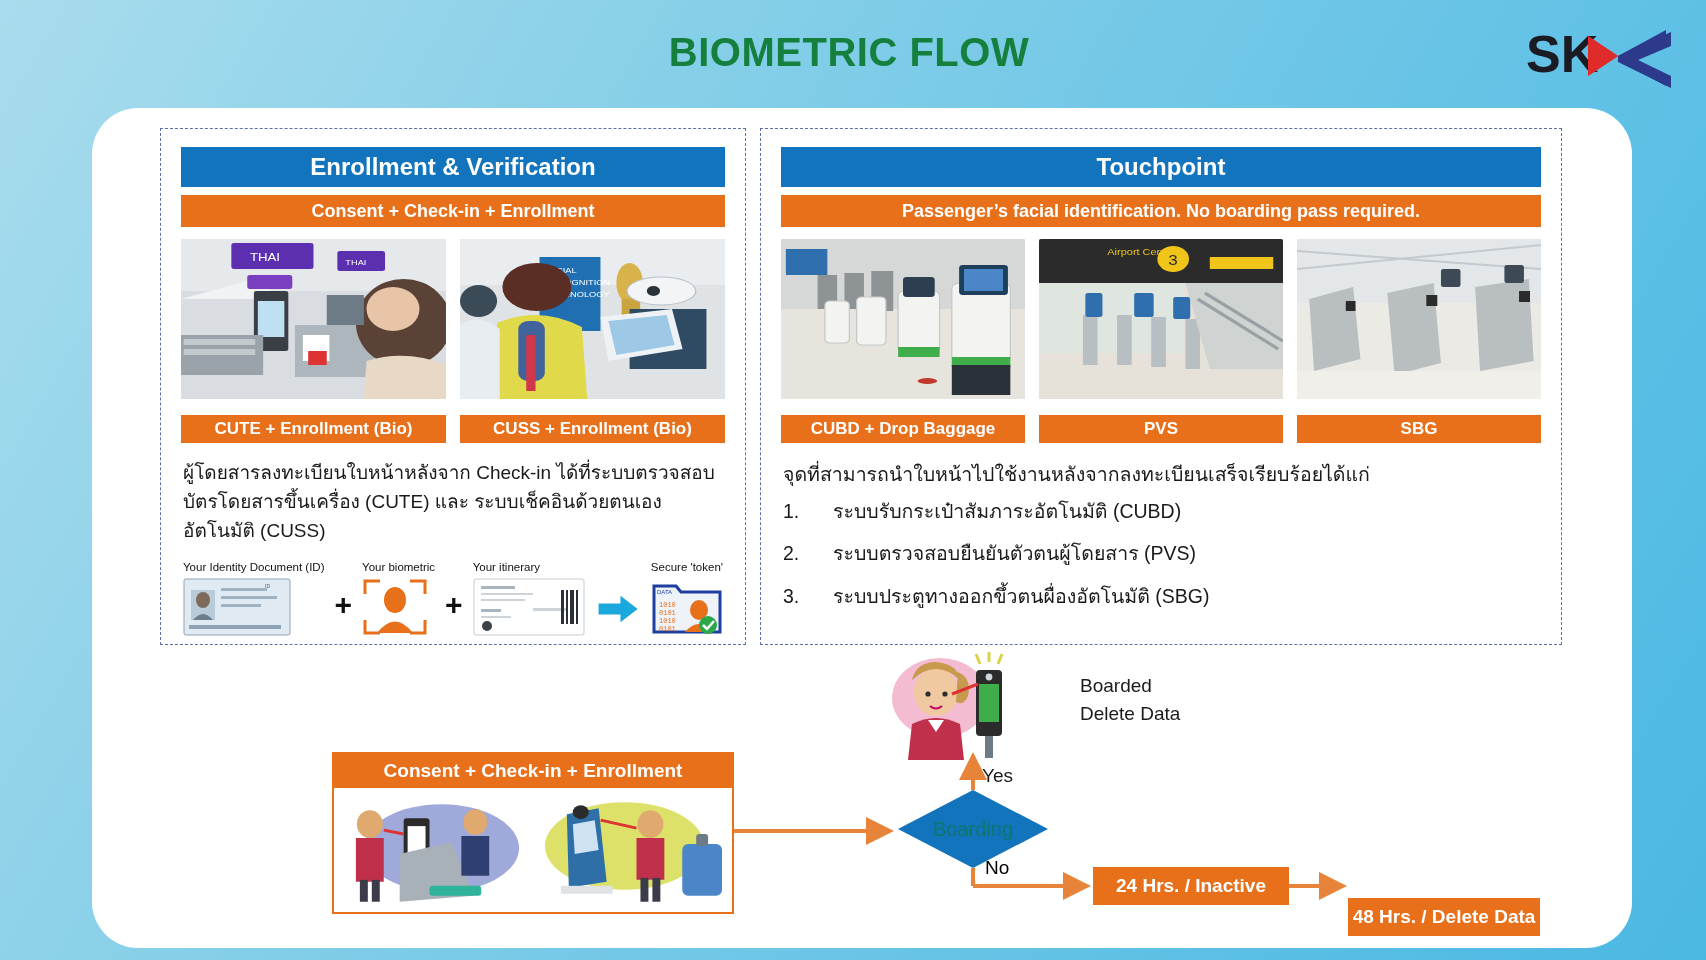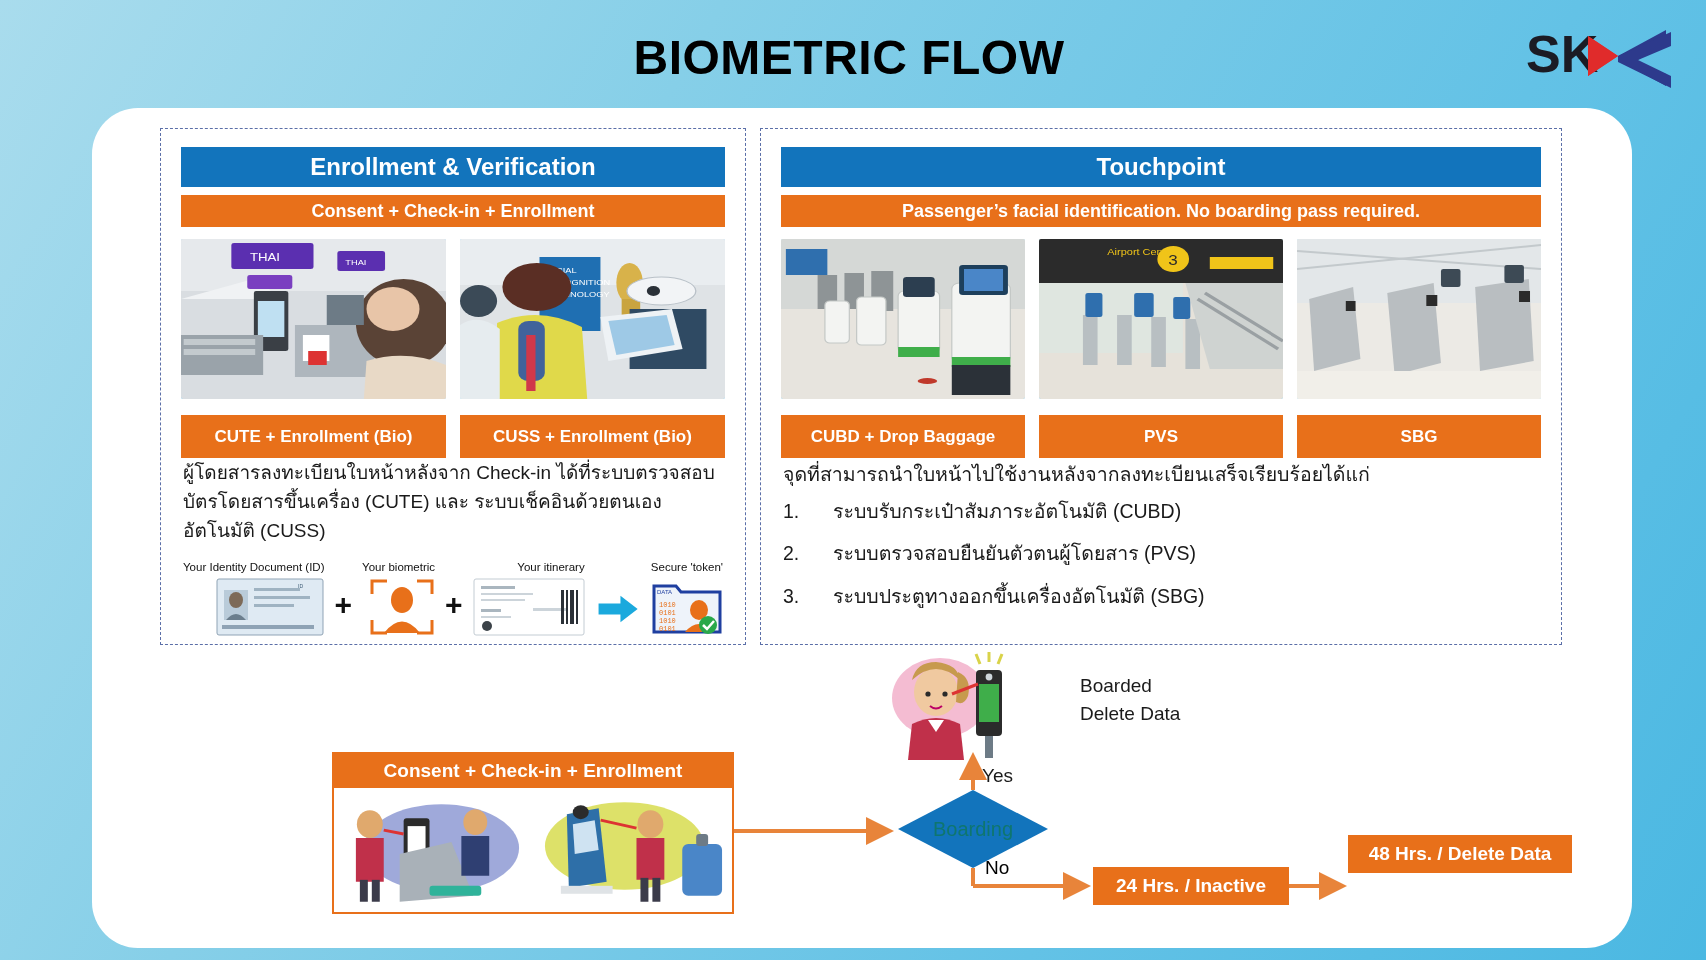--- a/index.html
+++ b/index.html
@@ -7,21 +7,21 @@
     width:1706px;height:960px;overflow:hidden;
     font-family:"Liberation Sans","DejaVu Sans",sans-serif;
     background:linear-gradient(120deg,#a9dced 0%,#86cfe8 32%,#63c2e6 70%,#4bb8e2 100%);
     position:relative;
   }
   .stage{position:absolute;inset:0;}
 
   
   .title{
     position:absolute;left:0;right:8px;top:30px;text-align:center;
-    font-size:48px;font-weight:bold;color:#000000;letter-spacing:.5px;
+    font-size:40px;font-weight:bold;color:#15803d;letter-spacing:.5px;
   }
   .logo{position:absolute;right:30px;top:22px;width:150px;height:68px;}
 
   
   .card{
     position:absolute;left:92px;top:108px;width:1540px;height:840px;
     background:#fff;border-radius:46px;
   }
 
   
@@ -38,36 +38,36 @@
 
   .panel .hdr{position:absolute;left:20px;right:20px;top:18px;height:40px;font-size:24px;}
   .panel .sub{position:absolute;left:20px;right:20px;top:66px;height:32px;font-size:18px;font-weight:600;}
 
   
   .photos{position:absolute;left:20px;right:20px;top:110px;display:flex;gap:14px;}
   .photo{flex:1;height:160px;border-radius:2px;position:relative;overflow:hidden;background:#7dd3fc;}
 
   
   .caps{position:absolute;left:20px;right:20px;top:286px;display:flex;gap:14px;}
-  .caps .bar{flex:1;height:43px;font-size:17px;font-weight:600;}
+  .caps .bar{flex:1;height:28px;font-size:17px;font-weight:600;}
 
   
   .ptext{
     position:absolute;left:22px;right:22px;top:330px;
     font-size:19px;line-height:1.52;color:#1a1a1a;
   }
   .panel.right .ptext{font-size:19.5px;line-height:1.6;}
   .olist{margin:6px 0 0 0;padding:0;list-style:none;}
   .olist li{display:flex;gap:26px;margin-bottom:11px;}
   .olist .num{width:24px;flex:none;}
 
   
   .tokens{position:absolute;left:22px;right:22px;top:432px;height:84px;}
   .tokrow{display:flex;align-items:flex-end;gap:6px;}
-  .tokcol{text-align:right;}
+  .tokcol{text-align:left;}
   .tokcap{font-size:11.5px;color:#111;margin-bottom:5px;white-space:nowrap;}
   .plus{font-size:30px;font-weight:bold;color:#111;padding:0 4px 18px;}
 
   
   .flowbox{position:absolute;left:332px;top:752px;width:398px;height:158px;
            border:2px solid #e8701a;background:#fff;}
   .flowbox .bar{position:absolute;left:0;right:0;top:0;height:34px;font-size:19px;}
   .flowpics{position:absolute;left:0;right:0;top:34px;bottom:0;display:flex;}
 
   .diamond{position:absolute;left:898px;top:790px;width:150px;height:78px;}
@@ -75,21 +75,21 @@
                 color:#0f766e;font-size:20px;}
 
   .boardpic{position:absolute;left:888px;top:650px;width:130px;height:110px;}
   .boardtxt{position:absolute;left:1080px;top:672px;font-size:19px;color:#1a1a1a;line-height:1.45;}
 
   .yeslbl{position:absolute;left:982px;top:765px;font-size:19px;color:#1a1a1a;}
   .nolbl{position:absolute;left:985px;top:857px;font-size:19px;color:#000000;}
 
   .obox{position:absolute;height:38px;font-size:19px;}
   .obox.b24{left:1093px;top:867px;width:196px;}
-  .obox.b48{left:1348px;top:835px;width:224px;}
+  .obox.b48{left:1348px;top:898px;width:192px;}
 
   svg.arrows{position:absolute;left:0;top:0;width:1706px;height:960px;pointer-events:none;}
 </style>
 </head>
 <body>
 
 <div class="stage">
 
   <div class="title">BIOMETRIC FLOW</div>
 
@@ -335,21 +335,21 @@
         <li>
           <span class="num">1.</span>
           <span>ระบบรับกระเป๋าสัมภาระอัตโนมัติ (CUBD)</span>
         </li>
         <li>
           <span class="num">2.</span>
           <span>ระบบตรวจสอบยืนยันตัวตนผู้โดยสาร (PVS)</span>
         </li>
         <li>
           <span class="num">3.</span>
-          <span>ระบบประตูทางออกขึ้นเครื่องอัตโนมัติ (SBG)</span>
+          <span>ระบบประตูทางออกขึ้วตนผื่องอัตโนมัติ (SBG)</span>
         </li>
       </ul>
     </div>
   </div>
 
   <svg class="arrows">
     <defs>
       <marker id="ah" markerWidth="7" markerHeight="7" refX="5.5" refY="3.5" orient="auto">
         <polygon points="0,0 7,3.5 0,7" fill="#e8843a"></polygon>
       </marker>

